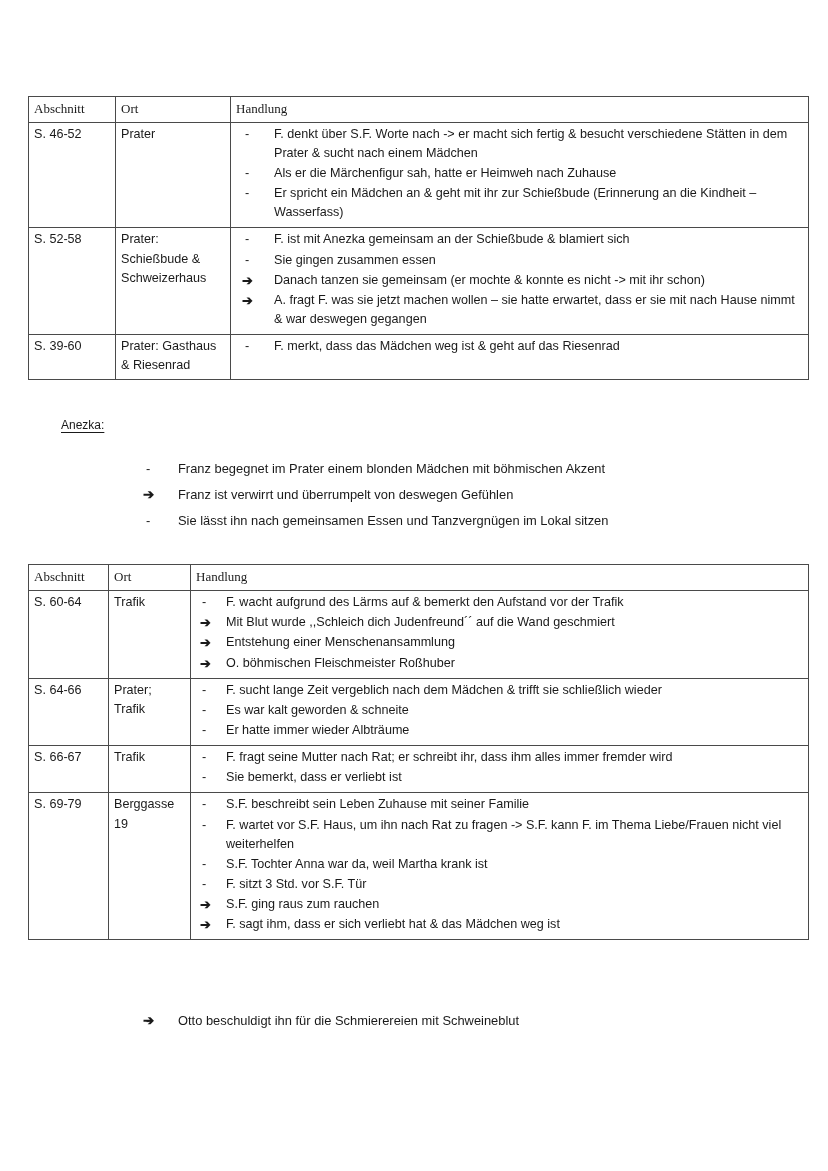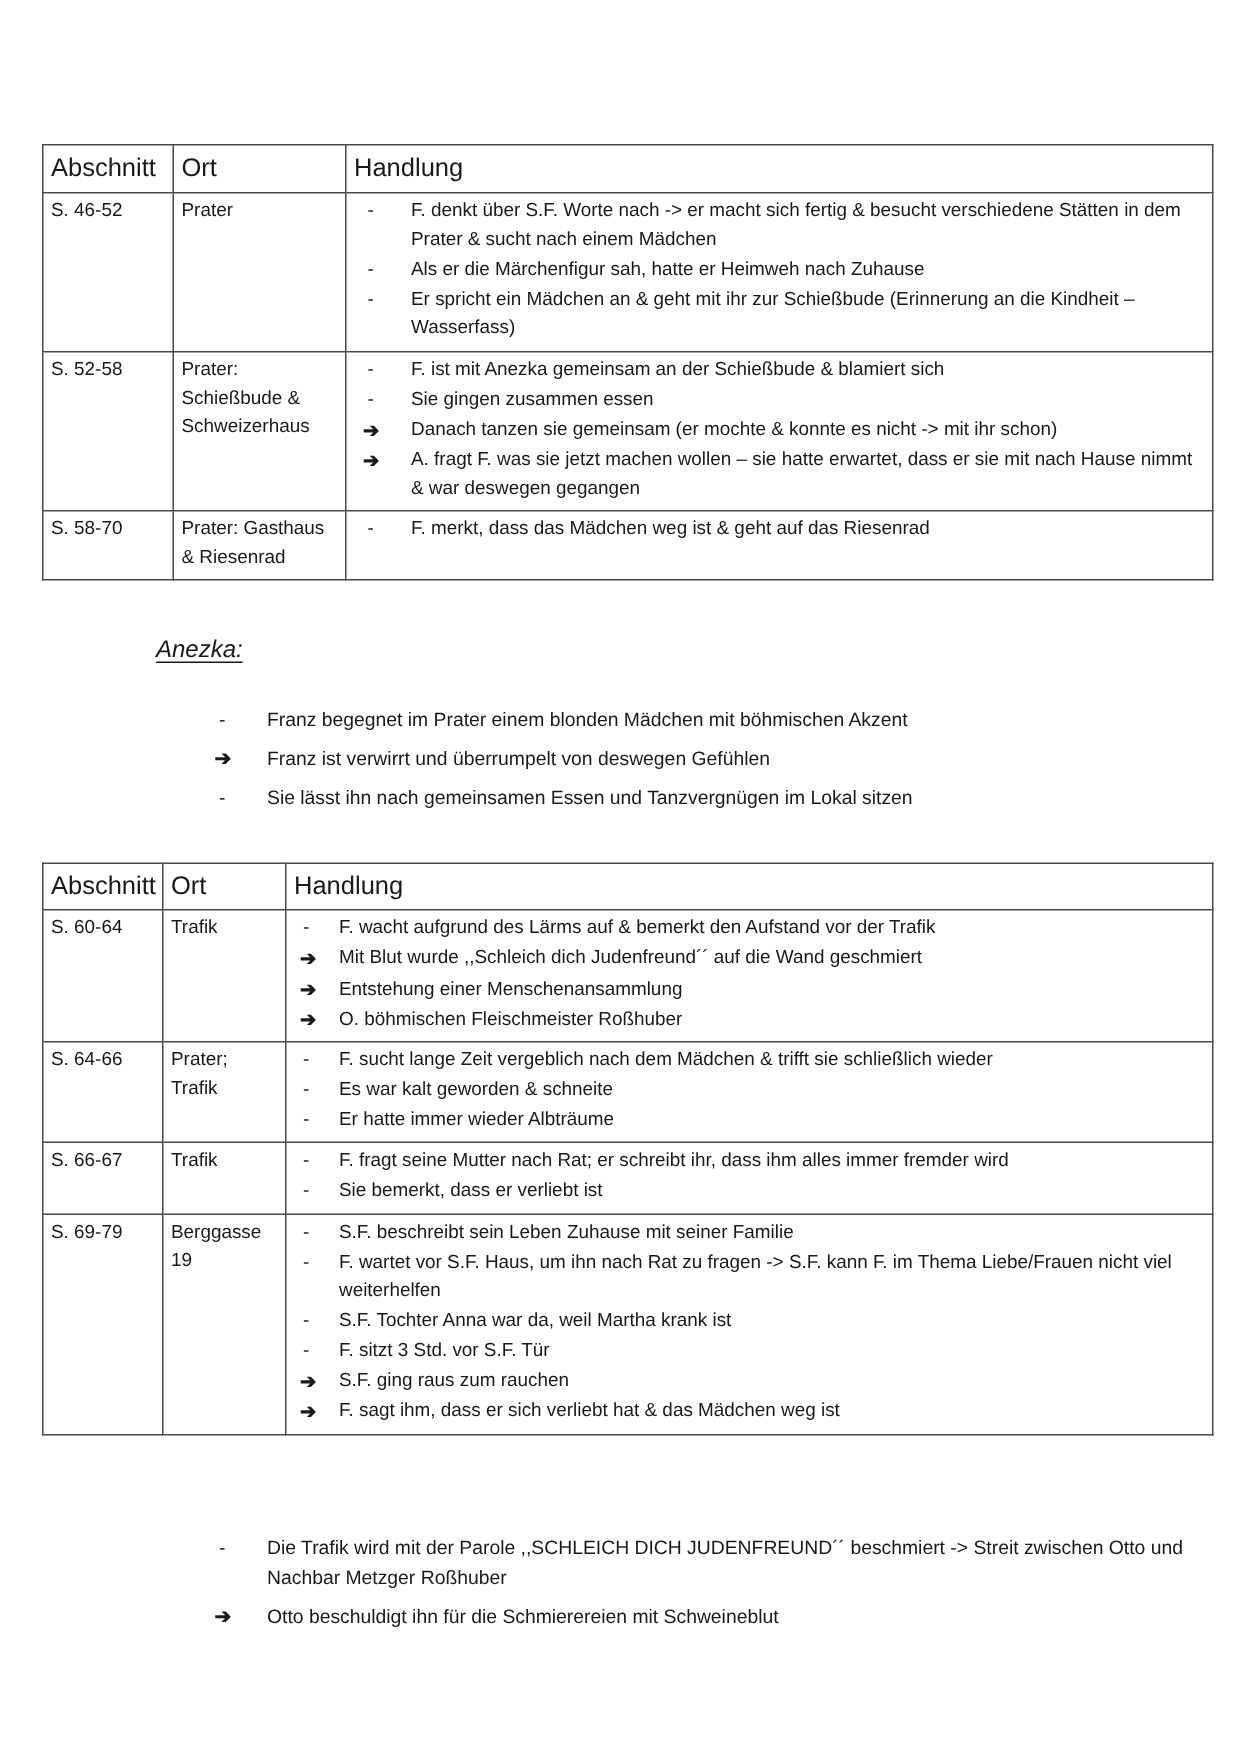--- a/index.html
+++ b/index.html
@@ -32,23 +32,24 @@
     line-height: 1.52;
   }
   table.notes td, table.notes th {
     border: 1.1px solid #4a4a4a;
     vertical-align: top;
     padding: 2px 5px 4px 5px;
     text-align: left;
     font-weight: normal;
   }
   table.notes th {
-    font-size: 17px;
+    font-size: 13px;
     padding-top: 2px;
     padding-bottom: 3px;
+    font-family: Liberation Serif, serif;
   }
   .t1 col.c-abschnitt { width: 87px; }
   .t1 col.c-ort       { width: 115px; }
   .t1 col.c-handlung  { width: 578px; }
 
   .t2 col.c-abschnitt { width: 80px; }
   .t2 col.c-ort       { width: 82px; }
   .t2 col.c-handlung  { width: 618px; }
 
   
@@ -78,25 +79,24 @@
   .t2 ul.blist > li { padding-left: 30px; }
   .t2 ul.blist > li .mk { left: 6px; }
   .t2 ul.blist > li.arrow .mk { left: 4px; }
 
   
   .section {
     margin: 0;
     padding: 0;
   }
   .section-title {
-    font-size: 16px;
+    font-size: 12px;
     text-decoration: underline;
     text-underline-offset: 3px;
-    margin-left: 76px;
-    font-style: italic;
+    margin-left: 33px;
   }
   ul.slist {
     list-style: none;
     margin: 0;
     padding: 0;
     font-size: 12.9px;
     line-height: 1.55;
   }
   ul.slist > li {
     position: relative;
@@ -159,21 +159,21 @@
           <td>
             <ul class="blist">
               <li class="dash"><span class="mk">-</span><span>F. ist mit Anezka gemeinsam an der Schießbude &amp; blamiert sich</span></li>
               <li class="dash"><span class="mk">-</span><span>Sie gingen zusammen essen</span></li>
               <li class="arrow"><span class="mk">➔</span><span>Danach tanzen sie gemeinsam (er mochte &amp; konnte es nicht -&gt; mit ihr schon)</span></li>
               <li class="arrow"><span class="mk">➔</span><span>A. fragt F. was sie jetzt machen wollen – sie hatte erwartet, dass er sie mit nach Hause nimmt &amp; war deswegen gegangen</span></li>
             </ul>
           </td>
         </tr>
         <tr>
-          <td>S. 58-70</td>
+          <td>S. 39-60</td>
           <td>Prater: Gasthaus &amp; Riesenrad</td>
           <td>
             <ul class="blist">
               <li class="dash"><span class="mk">-</span><span>F. merkt, dass das Mädchen weg ist &amp; geht auf das Riesenrad</span></li>
             </ul>
           </td>
         </tr>
       </tbody>
   </table>
 
@@ -253,18 +253,18 @@
           </td>
         </tr>
       </tbody>
   </table>
 
   <div class="sp-after-t2"></div>
 
   <div class="section">
     <div class="sp-mid"></div>
     <ul class="slist">
-        <li class="dash"><span class="mk">-</span><span>Die Trafik wird mit der Parole ,,SCHLEICH DICH JUDENFREUND´´ beschmiert -&gt; Streit zwischen Otto und Nachbar Metzger Roßhuber</span></li>
+        <li class="dash"><span class="mk">-</span></li>
         <li class="arrow"><span class="mk">➔</span><span>Otto beschuldigt ihn für die Schmierereien mit Schweineblut</span></li>
       </ul>
   </div>
 
 </div>
 
 </body></html>

